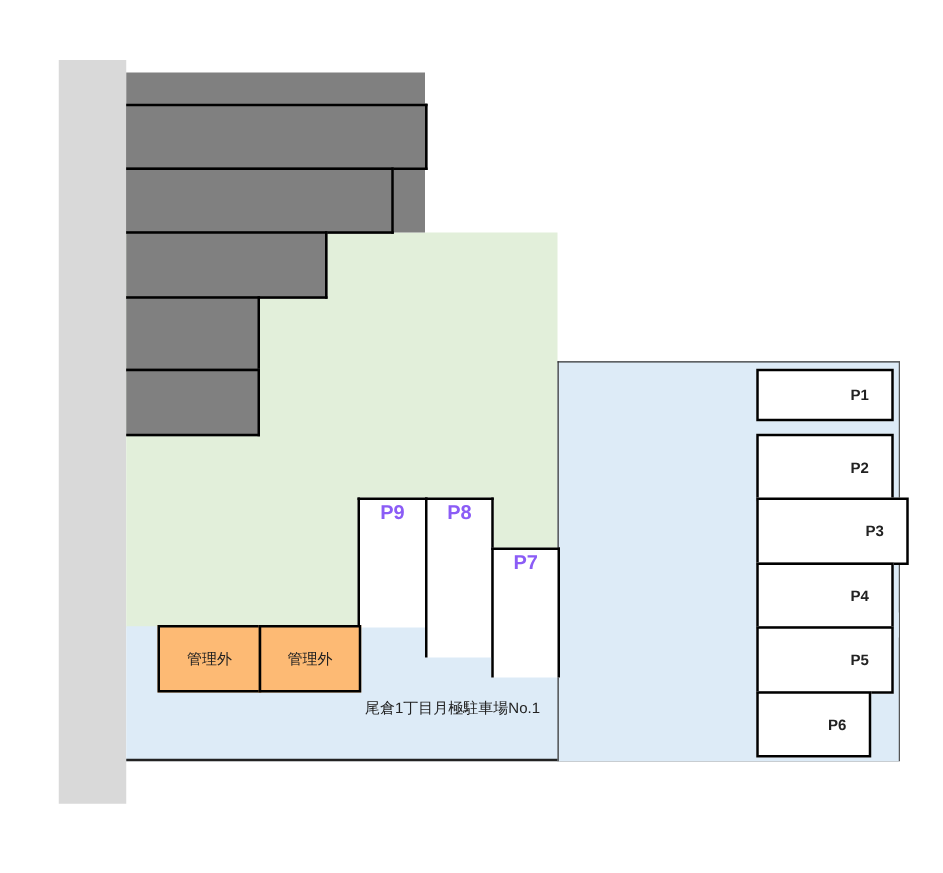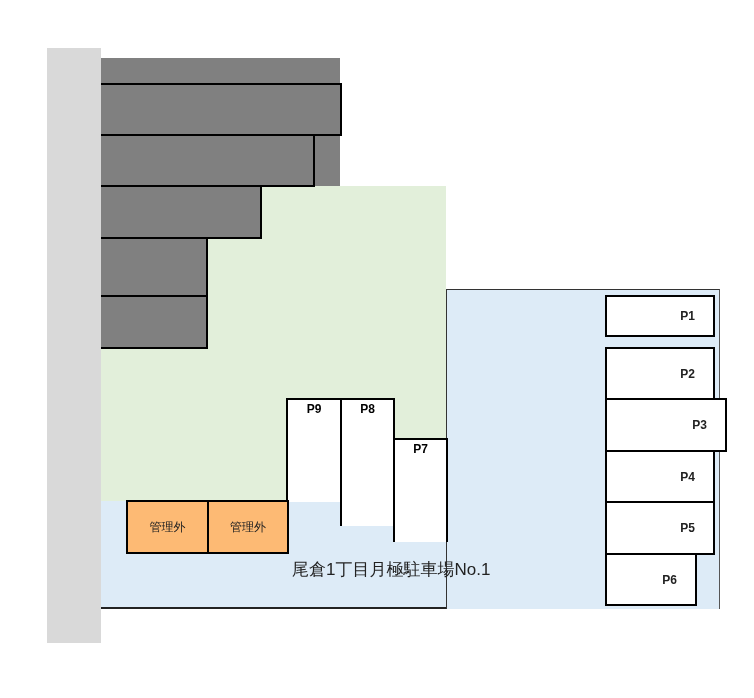--- a/index.html
+++ b/index.html
@@ -6,23 +6,23 @@
   body { width:754px; height:698px; position:relative; overflow:hidden;
          font-family:"Liberation Sans", "DejaVu Sans", sans-serif; }
   .abs { position:absolute; box-sizing:border-box; }
   .road { background:#d9d9d9; }
   .bldg { background:#808080; }
   .bldg-row { background:#808080; border:2px solid #000; border-left:none; }
   .green { background:#e2efda; }
   .blue { background:#ddebf7; }
   .blue-frame { border-top:1px solid #333; border-right:1px solid #555; border-bottom:2px solid #222; border-left:1px solid #333; }
   .slot { background:#ffffff; border:2px solid #000; font-size:12px; font-weight:bold; color:#222; display:flex; align-items:center; justify-content:flex-end; padding-right:18px; }
-  .vslot { background:#ffffff; border:2px solid #000; border-bottom:none; font-size:12px; font-weight:bold; color:#000000; display:flex; justify-content:center; padding-top:2px; }
+  .vslot { background:#ffffff; border:2px solid #000; border-bottom:none; font-size:16px; font-weight:bold; color:#8b5cf6; display:flex; justify-content:center; padding-top:2px; }
   .mgmt { background:#fdba74; border:2px solid #000; font-size:12px; color:#222; display:flex; align-items:center; justify-content:center; }
-  .lot-label { font-size:17px; color:#222; white-space:nowrap; }
+  .lot-label { font-size:12px; color:#222; white-space:nowrap; }
 </style>
 </head>
 <body>
 
 <div class="abs road" style="left:47px;top:48px;width:54px;height:595px;"></div>
 
 <div class="abs green" style="left:101px;top:186px;width:345px;height:316px;"></div>
 
 <div class="abs blue" style="left:101px;top:501px;width:618px;height:108px;border-bottom:2px solid #222;"></div>
 

